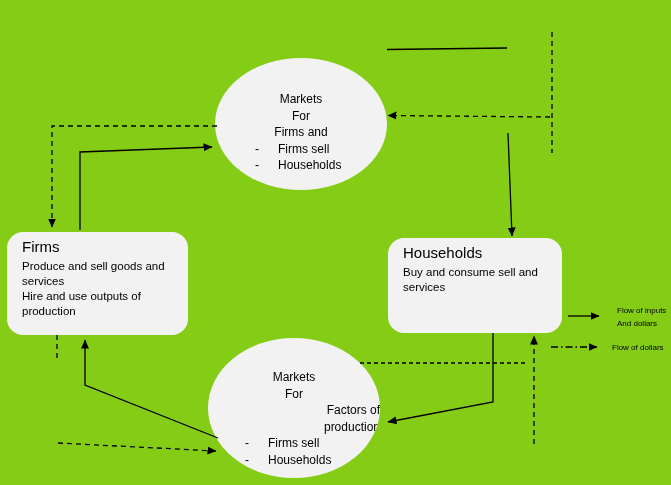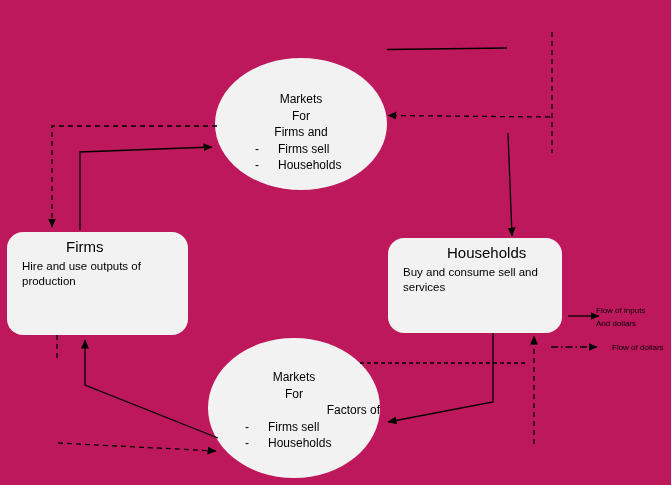--- a/index.html
+++ b/index.html
@@ -1,19 +1,19 @@
 <!DOCTYPE html>
 <html><head>
 <meta charset="utf-8">
 <style>
   html,body{margin:0;padding:0;background:#ffffff;}
   #canvas{
     position:relative;
     width:671px;height:485px;
-    background:#be185d;
+    background:#84cc16;
     font-family:"Liberation Sans","DejaVu Sans",sans-serif;
     color:#000;
     overflow:hidden;
   }
   .shape{position:absolute;background:var(--fill,#f2f2f2);box-sizing:border-box;}
   .ellipse{
     border-radius:50%;
     overflow:hidden;
     font-size:12px;line-height:16.5px;
     text-align:center;
@@ -21,33 +21,33 @@
   #goods-market{left:215px;top:58px;width:172px;height:132px;padding-top:33px;}
   #factor-market{left:208px;top:338px;width:172px;height:140px;padding-top:31px;}
   .roundbox{
     border-radius:16px;
     font-size:11.5px;line-height:15px;
     padding:6px 15px 0 15px;
     text-align:left;
   }
   #firms-box{left:7px;top:232px;width:181px;height:103px;}
   #households-box{left:388px;top:238px;width:174px;height:95px;}
-  .box-title{font-size:15px;line-height:18px;margin-bottom:3px;margin-left:44px;}
+  .box-title{font-size:15px;line-height:18px;margin-bottom:3px;}
   .bullet{display:flex;text-align:left;}
   .bullet .dash{flex:0 0 23px;text-align:left;}
   #goods-market .bullet{padding-left:40px;}
   #factor-market .bullet{padding-left:37px;}
   .left-line{text-align:right;padding-left:34px;}
   svg.lines{position:absolute;left:0;top:0;}
   .legend-label{
     position:absolute;
     font-size:8px;line-height:13px;
     white-space:nowrap;
   }
-  #legend-inputs{left:596px;top:304px;}
+  #legend-inputs{left:617px;top:304px;}
   #legend-dollars{left:612px;top:341px;}
 </style>
 </head>
 <body>
 
 <div id="canvas" style="--fill: #f2f2f2;">
 
   <div class="shape ellipse" id="goods-market">
     <div>Markets</div>
     <div>For</div>
@@ -57,32 +57,34 @@
       <span>Firms sell</span>
     </div>
     <div class="bullet">
       <span class="dash">-</span>
       <span>Households</span>
     </div>
   </div>
 
   <div class="shape roundbox" id="firms-box">
     <div class="box-title">Firms</div>
+    <div>Produce and sell goods and services</div>
     <div>Hire and use outputs of production</div>
   </div>
 
   <div class="shape roundbox" id="households-box">
     <div class="box-title">Households</div>
     <div>Buy and consume sell and services</div>
   </div>
 
   <div class="shape ellipse" id="factor-market">
     <div>Markets</div>
     <div>For</div>
     <div class="left-line">Factors of</div>
+    <div class="left-line">production</div>
     <div class="bullet">
       <span class="dash">-</span>
       <span>Firms sell</span>
     </div>
     <div class="bullet">
       <span class="dash">-</span>
       <span>Households</span>
     </div>
   </div>
 

